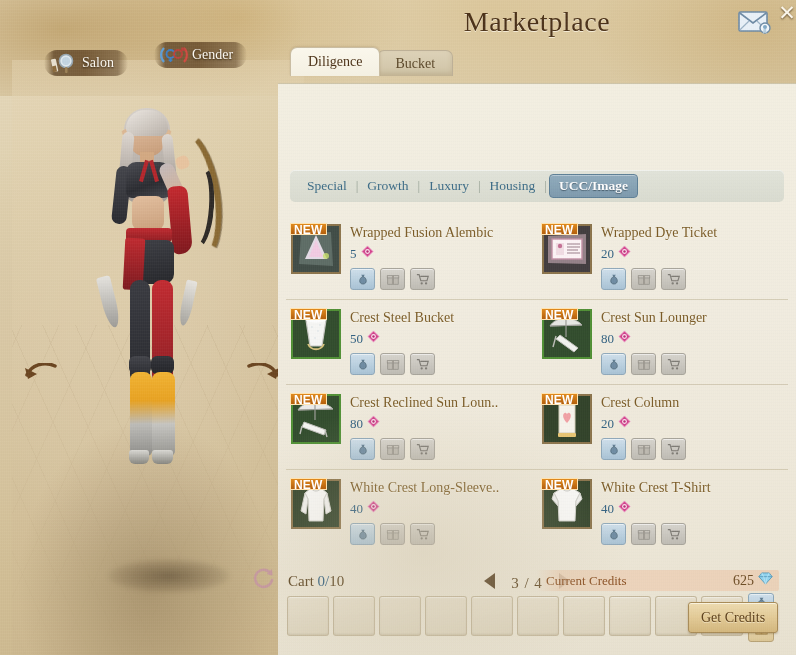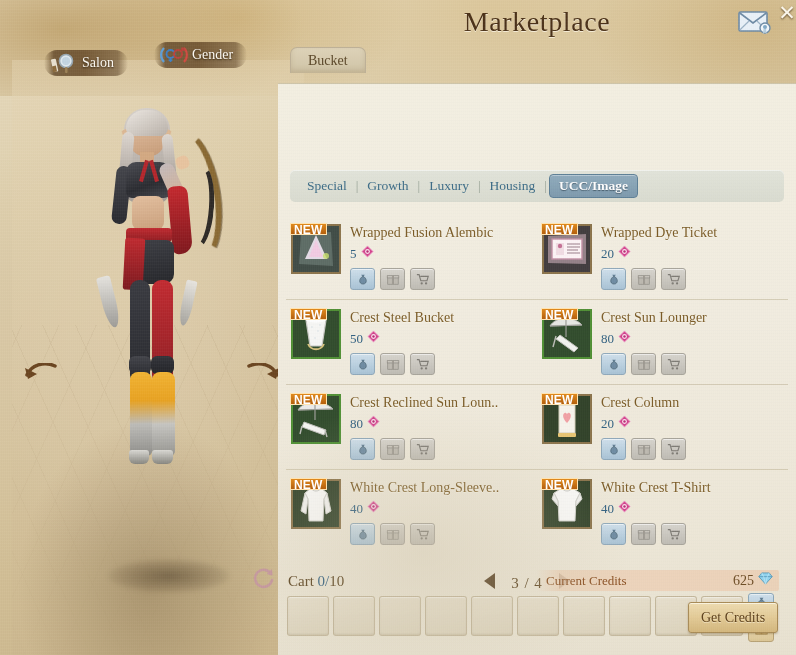--- a/index.html
+++ b/index.html
@@ -511,20 +511,23 @@
         <path d="M1.8 22 L11 13 M28.2 22 L19 13" fill="none" stroke="#9db4c7" stroke-width="1.2"></path>
         <circle cx="27" cy="20" r="5" fill="#f2f7fb" stroke="#6e8ba5" stroke-width="1.4"></circle>
         <circle cx="27" cy="19" r="2" fill="#7fa8c6"></circle>
         <path d="M25.5 21 l-0.6 5 1.9-1.4 1.9 1.4 -0.6-5z" fill="#b9d0e0"></path>
       </svg>
     </div>
 
     <div class="close-btn">✕</div>
 
     <div class="tabs">
+      <div class="tab active">
+        <span>Diligence</span>
+      </div>
       <div class="tab inactive">
         <span>Bucket</span>
       </div>
     </div>
 
     <div class="panel-body">
 
       <div class="subnav">
         <span class="subnav-item">Special</span>
         <span class="subnav-sep">|</span>

